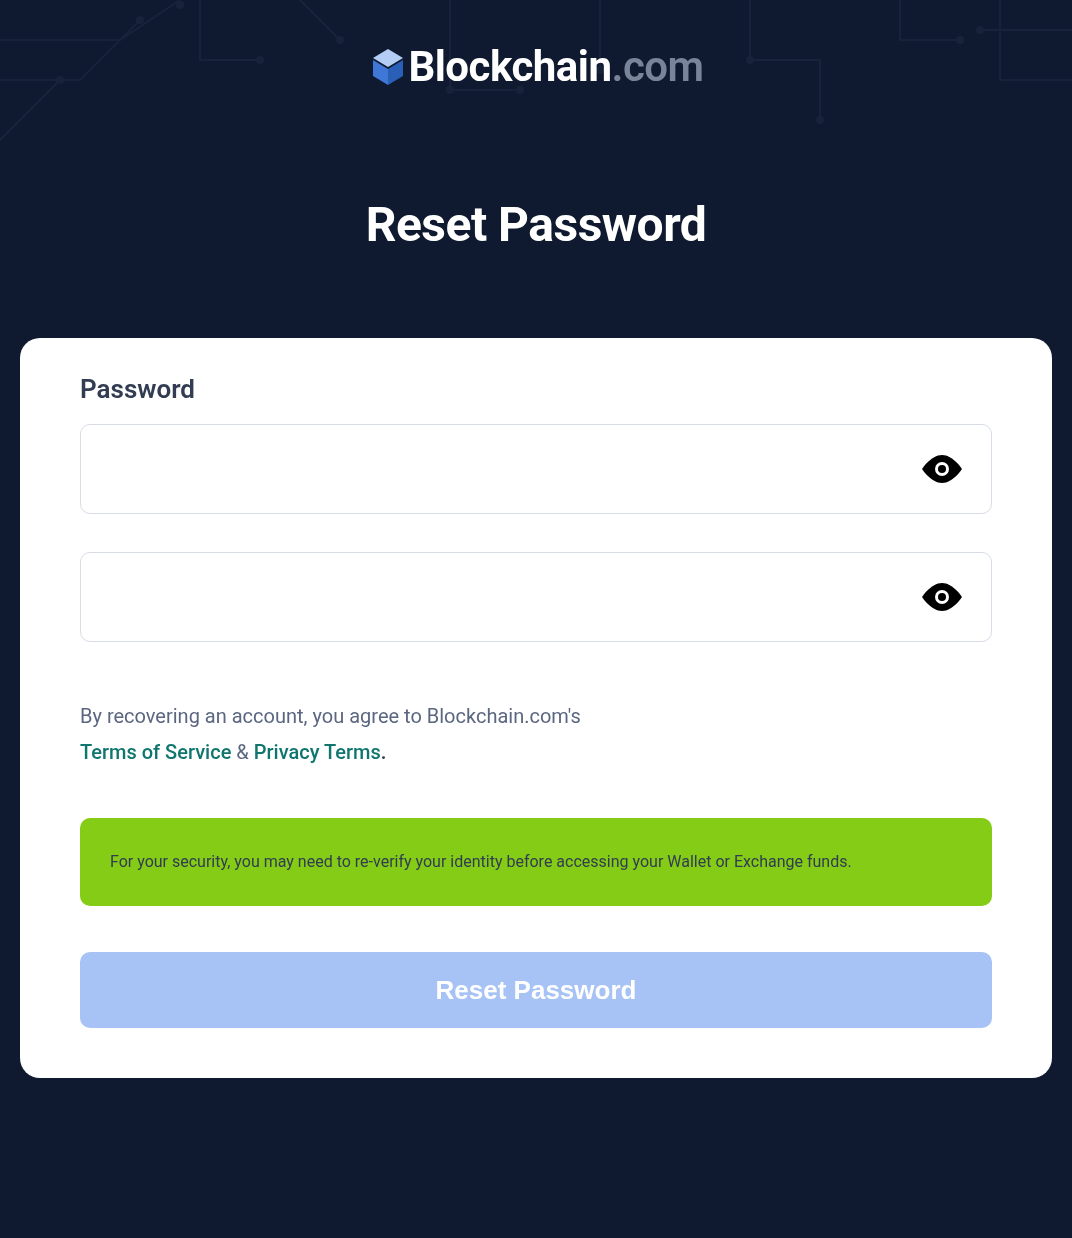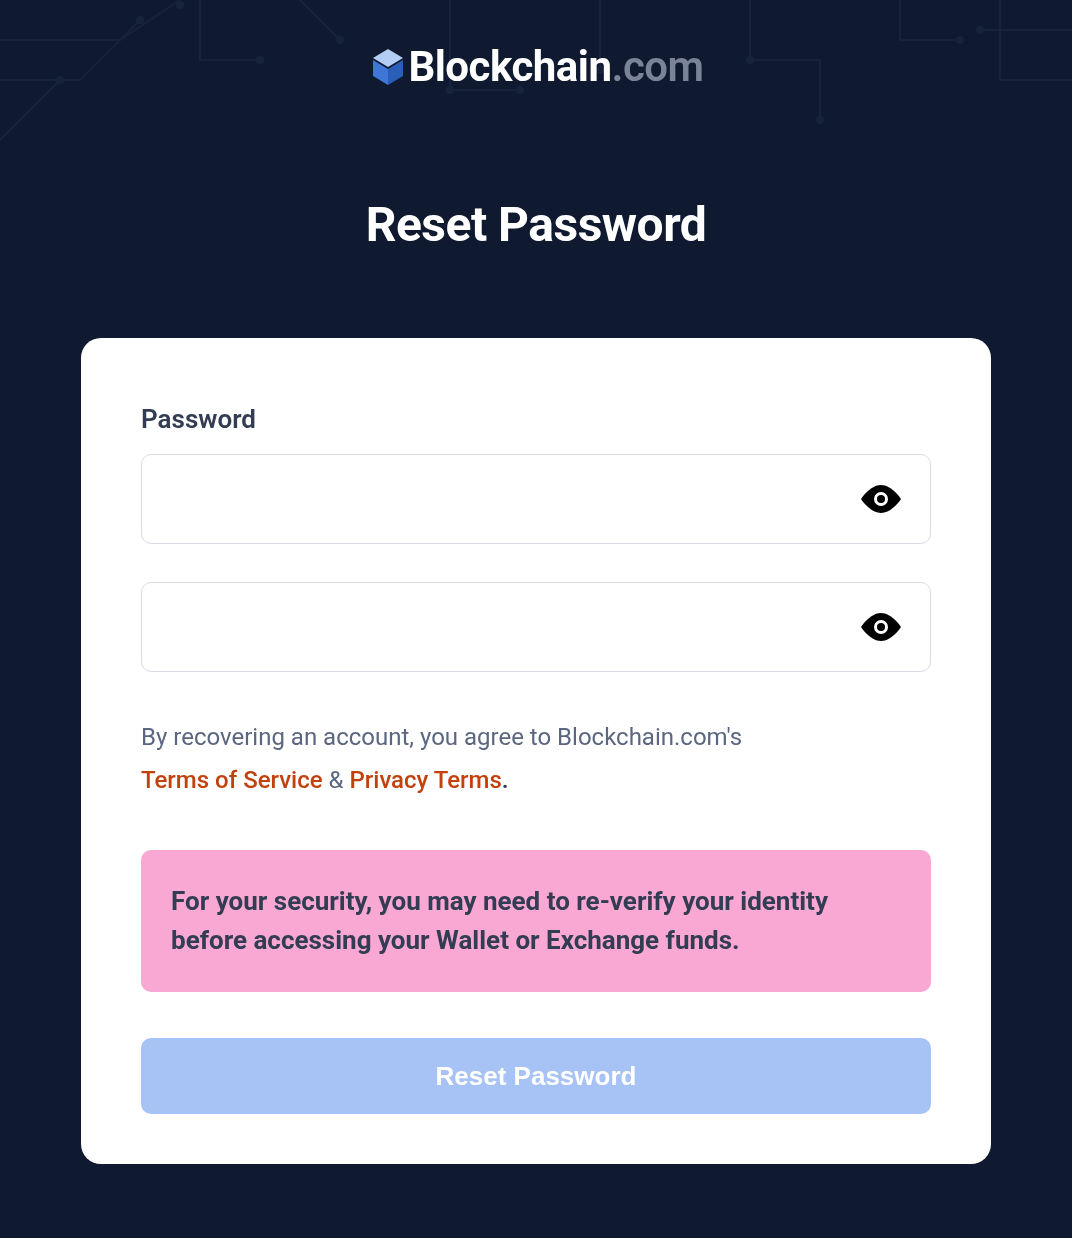--- a/index.html
+++ b/index.html
@@ -51,22 +51,22 @@
       color: #ffffff;
       font-size: 48px;
       font-weight: 700;
       margin-top: 105px;
       letter-spacing: -0.5px;
     }
     .card {
       background: #ffffff;
       border-radius: 20px;
       margin: 85px auto 0;
-      width: 910px;
-      padding: 66px 60px 50px;
+      width: 1032px;
+      padding: 36px 60px 50px;
     }
     .field-group {
       margin-bottom: 38px;
     }
     .field-label {
       display: block;
       font-size: 26px;
       font-weight: 600;
       color: #323c52;
       margin-bottom: 20px;
@@ -97,46 +97,46 @@
       padding: 8px;
       display: flex;
       align-items: center;
       justify-content: center;
     }
     .eye-icon {
       width: 40px;
       height: 28px;
     }
     .agreement-text {
-      font-size: 24px;
+      font-size: 20px;
       color: #5b6680;
       line-height: 1.8;
-      margin-top: 44px;
+      margin-top: 56px;
     }
     .agreement-text a {
-      color: #c2410c;
+      color: #0f766e;
       text-decoration: none;
       font-weight: 500;
     }
     .agreement-text .amp {
       color: #5b6680;
     }
     .agreement-text .period {
       color: #323c52;
       font-weight: 600;
     }
     .info-box {
-      background: #f9a8d4;
+      background: #84cc16;
       border-radius: 10px;
       padding: 32px 30px;
       margin-top: 48px;
-      font-size: 26px;
+      font-size: 16px;
       color: #323c52;
       line-height: 1.5;
-      font-weight: 700;
+      font-weight: 400;
     }
     .submit-button {
       width: 100%;
       height: 76px;
       background: #a7c3f5;
       color: #ffffff;
       border: none;
       border-radius: 10px;
       font-size: 26px;
       font-weight: 600;

